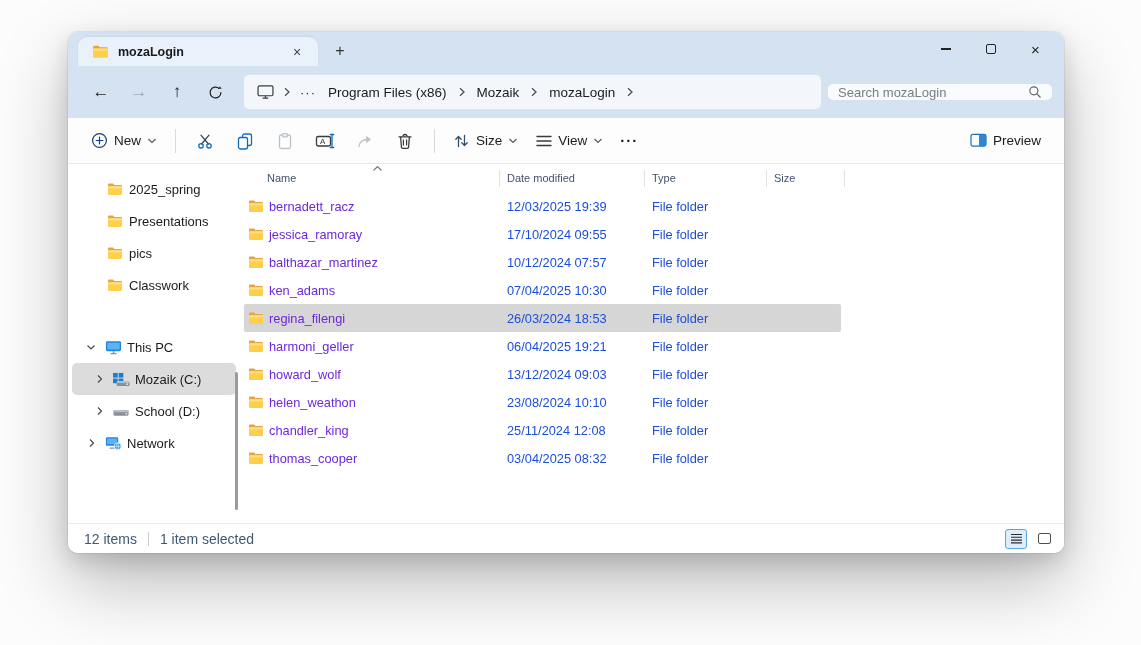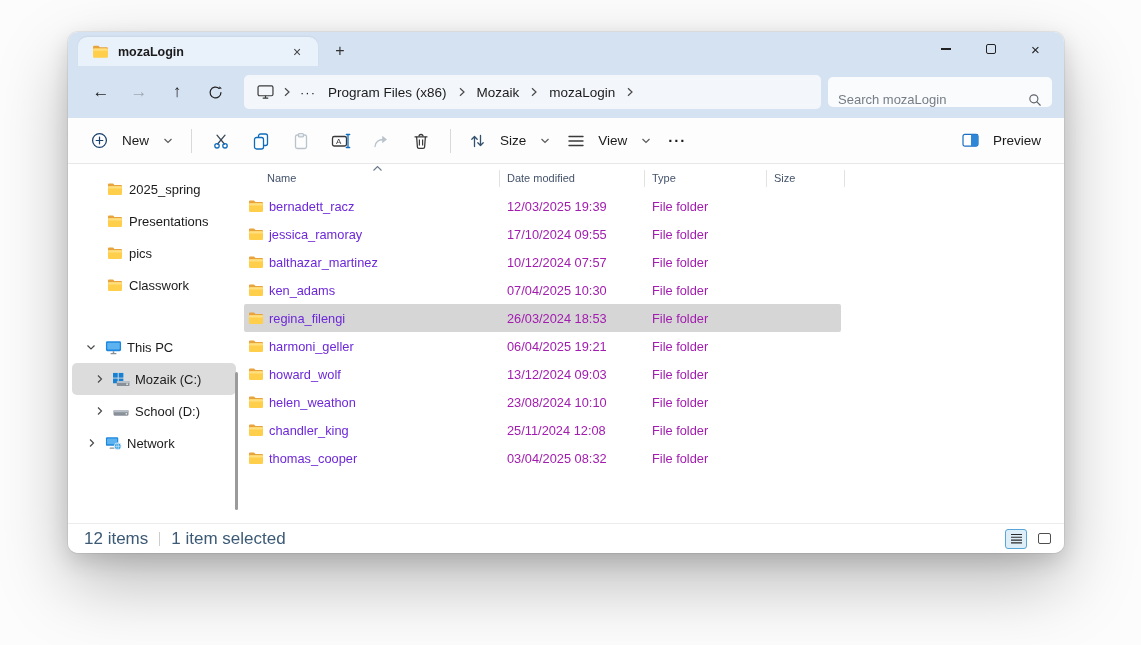--- a/index.html
+++ b/index.html
@@ -34,30 +34,30 @@
   
   .addressbar{ height:52px; background:#d5e2f2; display:flex; align-items:center; padding:0 12px 0 14px; flex:none; }
   .nav-btn{ width:38px; height:34px; display:flex; align-items:center; justify-content:center;
     font-size:17px; color:#1f1f1f; border-radius:5px; }
   .nav-btn.disabled{ color:#9fa8b3; }
   .crumb-bar{ flex:1; height:34px; background:rgba(255,255,255,.72); border-radius:5px; margin:0 7px 0 10px;
     display:flex; align-items:center; padding:0 8px; }
   .crumb-item{ font-size:13.5px; color:#1b1b1b; padding:4px 7px; border-radius:4px; white-space:nowrap; }
   .crumb-sep{ display:flex; align-items:center; padding:0 4px; }
   .crumb-more{ font-size:13px; letter-spacing:1px; color:#1b1b1b; padding:0 5px; }
-  .searchbox{ width:224px; height:30px; background:rgba(255,255,255,.85); border-radius:5px;
-    display:flex; align-items:flex-end; padding:0 10px; }
+  .searchbox{ width:224px; height:16px; background:rgba(255,255,255,.85); border-radius:5px;
+    display:flex; align-items:center; padding:0 10px; }
   .searchbox input{ border:none; outline:none; background:transparent; flex:1; font-size:13px;
     font-family:"Liberation Sans",sans-serif; color:#1b1b1b; }
   .searchbox input::placeholder{ color:#767d86; }
 
   
   .toolbar{ height:46px; background:#fdfdfd; border-bottom:1px solid #e8e8e8; display:flex; align-items:center;
     padding:0 14px; flex:none; }
-  .tb-btn{ display:flex; align-items:center; gap:14px; padding:7px 9px; border-radius:5px; font-size:13.5px; color:#1b1b1b; }
+  .tb-btn{ display:flex; align-items:center; gap:6px; padding:7px 9px; border-radius:5px; font-size:13.5px; color:#1b1b1b; }
   .tb-icon-btn{ width:40px; height:36px; display:flex; align-items:center; justify-content:center; border-radius:5px; }
   .tb-divider{ width:1px; height:24px; background:#d9d9d9; margin:0 9px; }
   .tb-spacer{ flex:1; }
 
   
   .body{ flex:1; display:flex; background:#ffffff; position:relative; min-height:0; }
   .sidebar{ width:172px; flex:none; padding-top:9px; position:relative; }
   .side-item{ height:32px; display:flex; align-items:center; font-size:13px; border-radius:5px; margin:0 4px; }
   .side-item .chev{ width:22px; display:flex; justify-content:center; flex:none; }
   .side-item .s-icon{ width:22px; display:flex; justify-content:center; flex:none; }
@@ -73,27 +73,27 @@
   .grid-row{ display:grid; grid-template-columns:260px 145px 122px 78px; align-items:center; height:28px; }
   .thead{ color:#44536b; font-size:11px; position:relative; }
   .th{ position:relative; height:28px; display:flex; align-items:center; }
   .th::after{ content:""; position:absolute; right:0; top:6px; height:17px; width:1px; background:#e2e2e2; }
   .th-name{ padding-left:27px; }
   .th-pad{ padding-left:7px; }
   .sort-caret{ position:absolute; left:132px; top:1px; }
   .row{ position:relative; font-size:12.8px; margin:0; }
   .row .name-cell{ display:flex; align-items:center; padding-left:8px; color:#6d28d9; }
   .row .name-text{ margin-left:5px; white-space:nowrap; }
-  .row .c-dim{ color:#a21caf; padding-left:7px; white-space:nowrap; }
+  .row .c-dim{ color:#1d4ed8; padding-left:7px; white-space:nowrap; }
   .row.selected::before{ content:""; position:absolute; left:4px; right:223px; top:0; bottom:0; background:#d6d6d6; border-radius:2px; }
   .row > *{ position:relative; }
 
   
   .statusbar{ height:30px; border-top:1px solid #ececec; background:#ffffff; display:flex; align-items:center;
-    padding:0 10px 0 16px; font-size:17px; color:#3c5a76; flex:none; }
+    padding:0 10px 0 16px; font-size:14px; color:#3c5a76; flex:none; }
   .status-div{ width:1px; height:14px; background:#cdcdcd; margin:0 11px; }
   .view-toggle{ margin-left:auto; display:flex; align-items:center; gap:7px; }
   .vt-details{ width:22px; height:20px; border:1px solid #58a6d8; background:#ddeef9; border-radius:3px;
     display:flex; align-items:center; justify-content:center; }
   .vt-large{ width:20px; height:18px; display:flex; align-items:center; justify-content:center; }
   .vt-large span{ width:13px; height:11px; border:1.4px solid #4f4f4f; border-radius:2px; display:inline-block; }
 
   svg{ display:block; }
 </style>
 </head>

